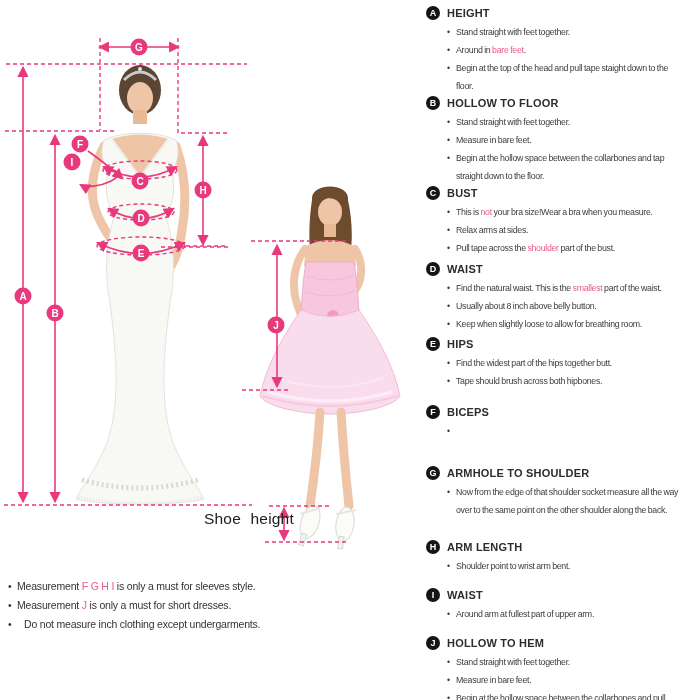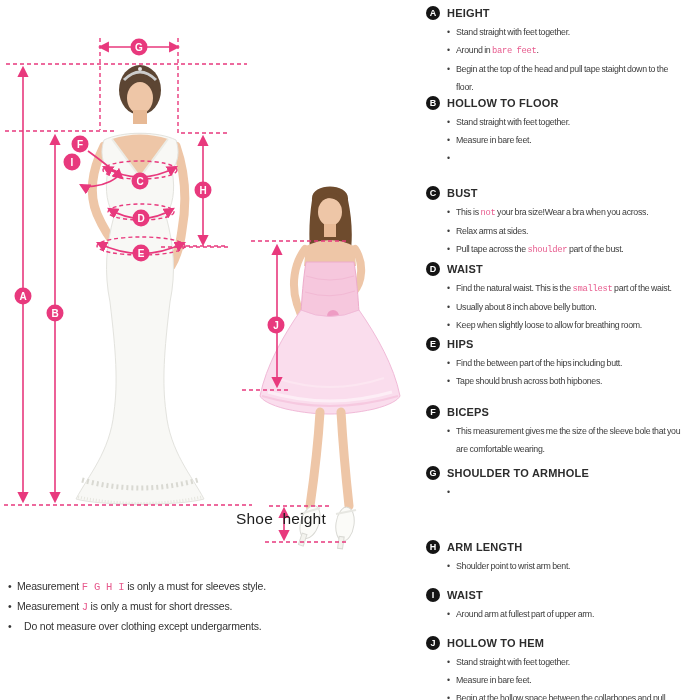--- a/index.html
+++ b/index.html
@@ -16,40 +16,40 @@
   .marker{
     position:absolute;width:17px;height:17px;border-radius:50%;
     background:var(--pink);color:#fff;font-weight:bold;font-size:10px;
     display:flex;align-items:center;justify-content:center;
     transform:translate(-50%,-50%);letter-spacing:0;
   }
 
   
   .shoe-label{
     position:absolute;left:204px;top:510px;font-size:15.5px;color:#1c1c1c;
-    word-spacing:5px;letter-spacing:0.2px;margin-left:32px;
+    word-spacing:5px;letter-spacing:0.2px;
   }
 
   
   .sections{position:absolute;left:420px;top:0;width:261px;height:700px;}
   .section{position:absolute;left:0;width:261px;}
   .sec-head{display:flex;align-items:center;height:16px;}
   .badge{
     flex:0 0 auto;width:14px;height:14px;border-radius:50%;background:var(--badge);
     color:#fff;font-weight:bold;font-size:9px;display:flex;align-items:center;
     justify-content:center;margin-left:6px;
   }
   .sec-title{font-weight:bold;font-size:11px;color:#2c2c2c;margin-left:7px;letter-spacing:0.2px;text-align:center;}
   .section ul{margin:2px 0 0 0;padding:0 0 0 27px;list-style:none;}
   .section li{
     position:relative;padding-left:9px;font-size:8.8px;line-height:18px;
     color:#3c3c3c;letter-spacing:-0.3px;word-spacing:-0.5px;
   }
   .section li .dot{position:absolute;left:0;top:0;}
-  .hl{color:var(--pink-text);font-family:Liberation Mono, monospace;}
+  .hl{color:var(--pink-text);}
 
   
   .notes{position:absolute;left:8px;top:577px;width:410px;}
   .note{
     position:relative;padding-left:9px;font-size:10.5px;line-height:19px;
     color:#333;letter-spacing:-0.2px;
   }
   .note .dot{position:absolute;left:0;top:0;}
   .note.cont{padding-left:16px;}
 </style>
@@ -184,30 +184,30 @@
       </ul>
     </div>
     <div class="section" style="top: 95px;">
       <div class="sec-head">
         <span class="badge">B</span>
         <span class="sec-title">HOLLOW TO FLOOR</span>
       </div>
       <ul>
         <li><span class="dot">•</span><span>Stand straight with feet together.</span></li>
         <li><span class="dot">•</span><span>Measure in bare feet.</span></li>
-        <li><span class="dot">•</span></li>
+        <li><span class="dot">•</span><span>Begin at the hollow space between the collarbones and tap straight down to the floor.</span></li>
       </ul>
     </div>
     <div class="section" style="top: 185px;">
       <div class="sec-head">
         <span class="badge">C</span>
         <span class="sec-title">BUST</span>
       </div>
       <ul>
-        <li><span class="dot">•</span><span>This is </span><span class="hl">not</span><span> your bra size!Wear a bra when you across.</span></li>
+        <li><span class="dot">•</span><span>This is </span><span class="hl">not</span><span> your bra size!Wear a bra when you measure.</span></li>
         <li><span class="dot">•</span><span>Relax arms at sides.</span></li>
         <li><span class="dot">•</span><span>Pull tape across the </span><span class="hl">shoulder</span><span> part of the bust.</span></li>
       </ul>
     </div>
     <div class="section" style="top: 261px;">
       <div class="sec-head">
         <span class="badge">D</span>
         <span class="sec-title">WAIST</span>
       </div>
       <ul>
@@ -215,40 +215,40 @@
         <li><span class="dot">•</span><span>Usually about 8 inch above belly button.</span></li>
         <li><span class="dot">•</span><span>Keep when slightly loose to allow for breathing room.</span></li>
       </ul>
     </div>
     <div class="section" style="top: 336px;">
       <div class="sec-head">
         <span class="badge">E</span>
         <span class="sec-title">HIPS</span>
       </div>
       <ul>
-        <li><span class="dot">•</span><span>Find the between part of the hips including butt.</span></li>
+        <li><span class="dot">•</span><span>Find the widest part of the hips together butt.</span></li>
         <li><span class="dot">•</span><span>Tape should brush across both hipbones.</span></li>
       </ul>
     </div>
     <div class="section" style="top: 404px;">
       <div class="sec-head">
         <span class="badge">F</span>
         <span class="sec-title">BICEPS</span>
       </div>
       <ul>
-        <li><span class="dot">•</span><span>This measurement gives me the size of the sleeve bole that you are comfortable wearing.</span></li>
+        <li><span class="dot">•</span></li>
       </ul>
     </div>
     <div class="section" style="top: 465px;">
       <div class="sec-head">
         <span class="badge">G</span>
-        <span class="sec-title">SHOULDER TO ARMHOLE</span>
-      </div>
-      <ul>
-        <li><span class="dot">•</span></li>
+        <span class="sec-title">ARMHOLE TO SHOULDER</span>
+      </div>
+      <ul>
+        <li><span class="dot">•</span><span>Now from the edge of that shoulder socket measure all the way over to the same point on the other shoulder along the back.</span></li>
       </ul>
     </div>
     <div class="section" style="top: 539px;">
       <div class="sec-head">
         <span class="badge">H</span>
         <span class="sec-title">ARM LENGTH</span>
       </div>
       <ul>
         <li><span class="dot">•</span><span>Shoulder point to wrist arm bent.</span></li>
       </ul>
@@ -272,14 +272,14 @@
         <li><span class="dot">•</span><span>Measure in bare feet.</span></li>
         <li><span class="dot">•</span><span>Begin at the hollow space between the collarbones and pull tape straight down to the your leg hem you want.</span></li>
       </ul>
     </div>
   </div>
 
 <div class="notes">
     <div class="note"><span class="dot">•</span><span>Measurement </span><span class="hl">F G H I</span><span> is only a must for sleeves style.</span></div>
     <div class="note"><span class="dot">•</span><span>Measurement </span><span class="hl">J</span><span> is only a must for short dresses.</span></div>
     <div class="note"><span class="dot">•</span></div>
-    <div class="note cont"><span>Do not measure over clothing except undergarments.</span></div>
+    <div class="note cont"><span>Do not measure inch clothing except undergarments.</span></div>
   </div>
 
 </body></html>

